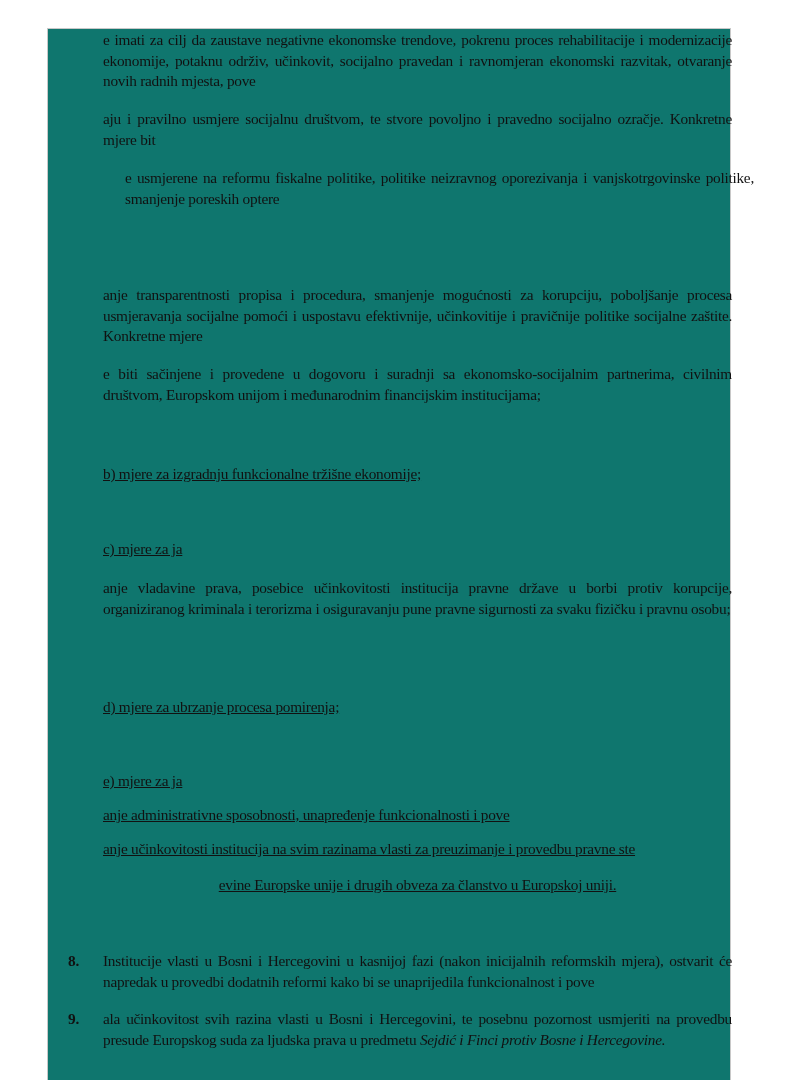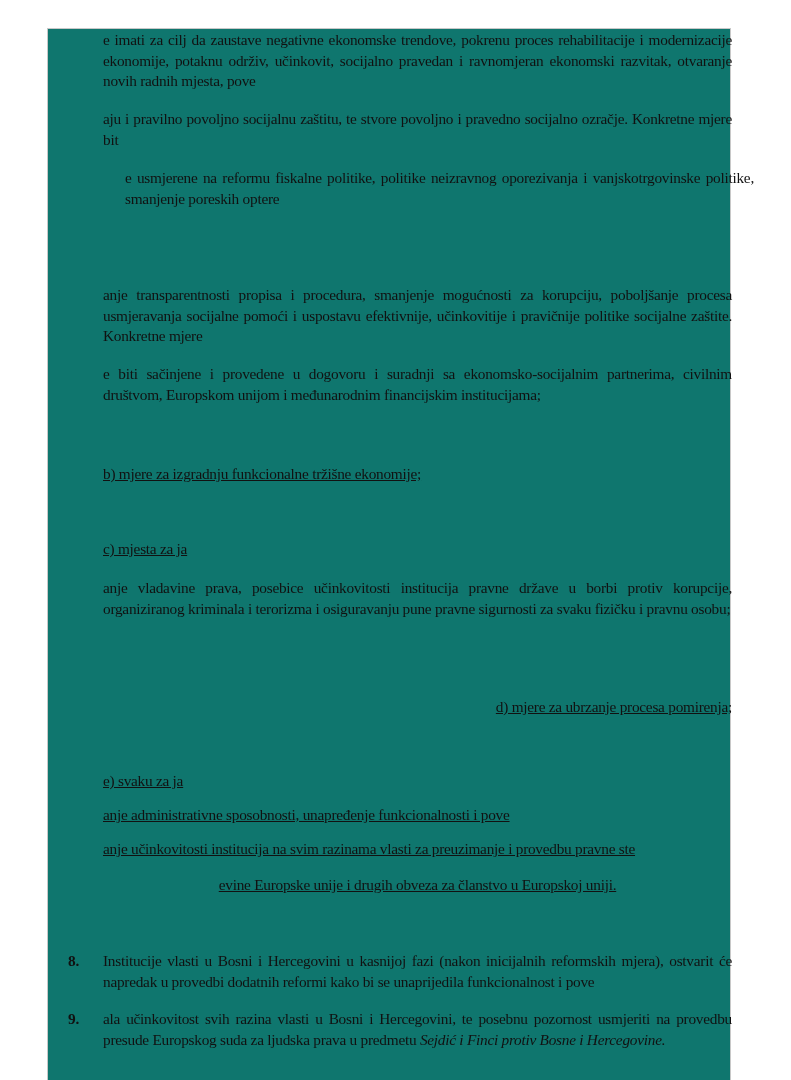--- a/index.html
+++ b/index.html
@@ -20,29 +20,29 @@
         font-size: 15.3px; color: #111; line-height: 20.5px; letter-spacing: -0.25px; }
   .li .num { position: absolute; left: 0; top: 0; font-weight: bold; width: 30px; }
   .li .body { position: absolute; left: 35px; width: 629px; text-align: justify; }
   .it { font-style: italic; }
 </style>
 </head>
 <body>
 
 <div class="page">
   <div class="txt" style="top:1px;">e imati za cilj da zaustave negativne ekonomske trendove, pokrenu proces rehabilitacije i modernizacije ekonomije, potaknu održiv, učinkovit, socijalno pravedan i ravnomjeran ekonomski razvitak, otvaranje novih radnih mjesta, pove</div>
-  <div class="txt" style="top:80px;">aju i pravilno povoljno socijalnu zaštitu, te stvore povoljno i pravedno socijalno ozračje. Konkretne mjere bit</div>
+  <div class="txt" style="top:80px;">aju i pravilno usmjere socijalnu društvom, te stvore povoljno i pravedno socijalno ozračje. Konkretne mjere bit</div>
   <div class="txt" style="top:139px;margin-left:22px;">e usmjerene na reformu fiskalne politike, politike neizravnog oporezivanja i vanjskotrgovinske politike, smanjenje poreskih optere</div>
   <div class="txt" style="top:256px;">anje transparentnosti propisa i procedura, smanjenje mogućnosti za korupciju, poboljšanje procesa usmjeravanja socijalne pomoći i uspostavu efektivnije, učinkovitije i pravičnije politike socijalne zaštite. Konkretne mjere</div>
   <div class="txt" style="top:335px;">e biti sačinjene i provedene u dogovoru i suradnji sa ekonomsko-socijalnim partnerima, civilnim društvom, Europskom unijom i međunarodnim financijskim institucijama;</div>
   <div class="txt last" style="top:435px;">b) mjere za izgradnju funkcionalne tržišne ekonomije;</div>
-  <div class="txt last" style="top:510px;">c) mjesta za ja</div>
+  <div class="txt last" style="top:510px;">c) mjere za ja</div>
   <div class="txt" style="top:549px;">anje vladavine prava, posebice učinkovitosti institucija pravne države u borbi protiv korupcije, organiziranog kriminala i terorizma i osiguravanju pune pravne sigurnosti za svaku fizičku i pravnu osobu;</div>
-  <div class="txt last" style="top:668px;text-align:right;">d) mjere za ubrzanje procesa pomirenja;</div>
-  <div class="txt last" style="top:742px;">e) svaku za ja</div>
+  <div class="txt last" style="top:668px;">d) mjere za ubrzanje procesa pomirenja;</div>
+  <div class="txt last" style="top:742px;">e) mjere za ja</div>
   <div class="txt last" style="top:776px;">anje administrativne sposobnosti, unapređenje funkcionalnosti i pove</div>
   <div class="txt last" style="top:810px;">anje učinkovitosti institucija na svim razinama vlasti za preuzimanje i provedbu pravne ste</div>
   <div class="txt last" style="top:846px;text-align:center;">evine Europske unije i drugih obveza za članstvo u Europskoj uniji.</div>
 
   <div class="li" style="top:922px;">
     <span class="num">8.</span>
     <span class="body">Institucije vlasti u Bosni i Hercegovini u kasnijoj fazi (nakon inicijalnih reformskih mjera), ostvarit će napredak u provedbi dodatnih reformi kako bi se unaprijedila funkcionalnost i pove</span>
   </div>
   <div class="li" style="top:980px;">
     <span class="num">9.</span>

